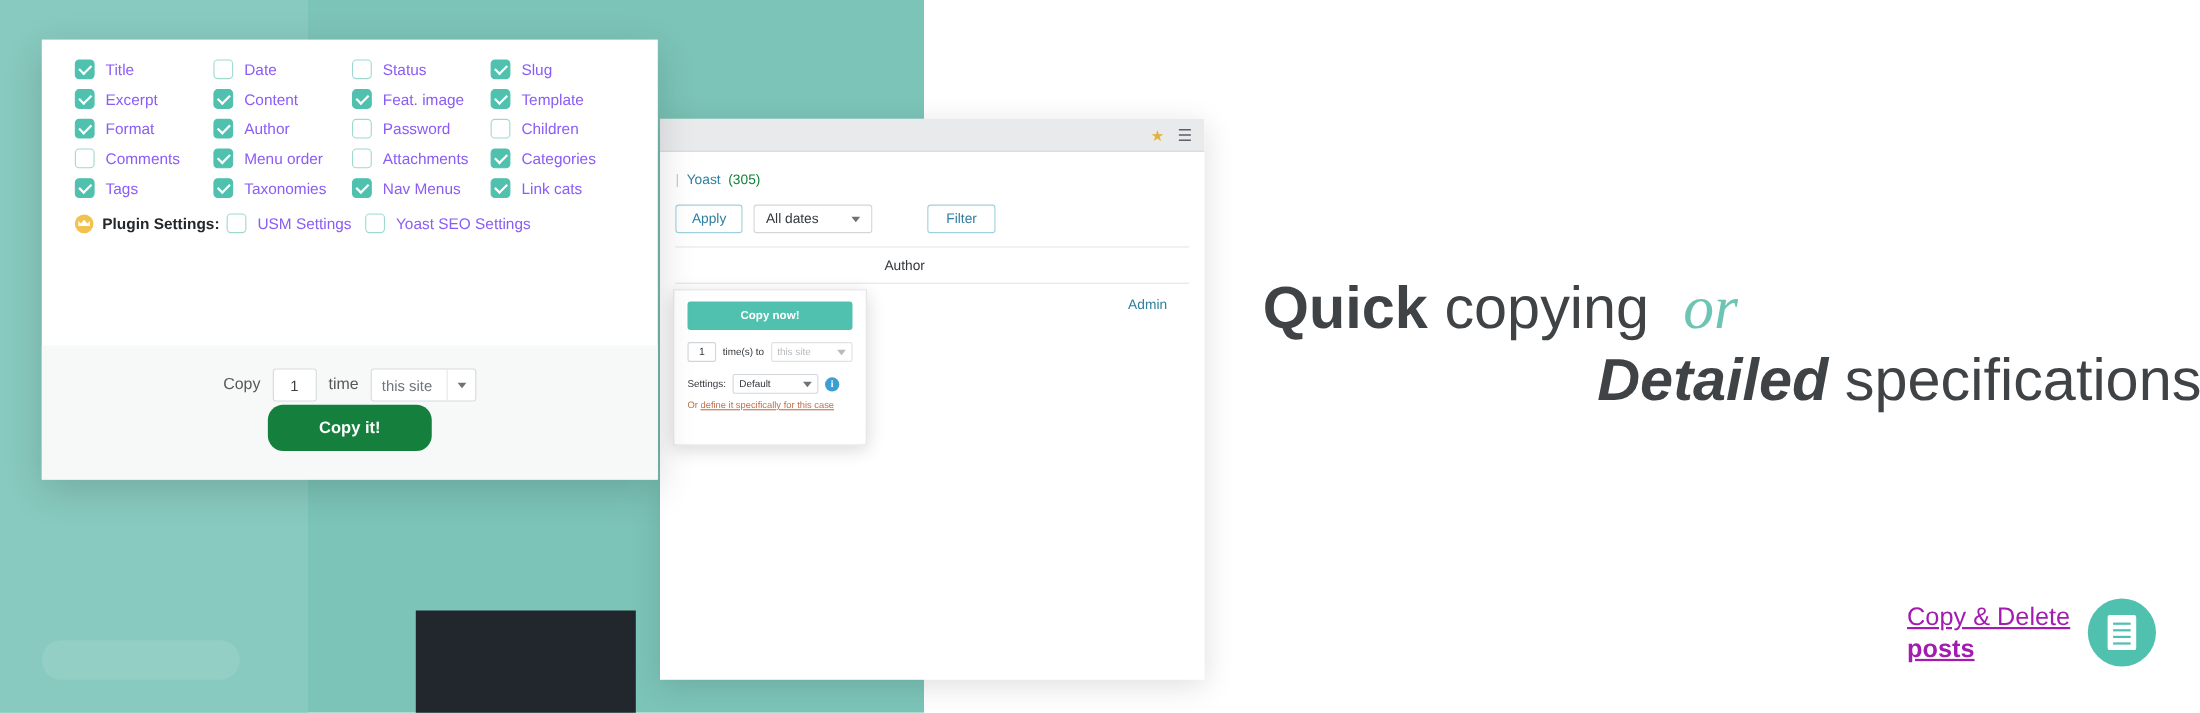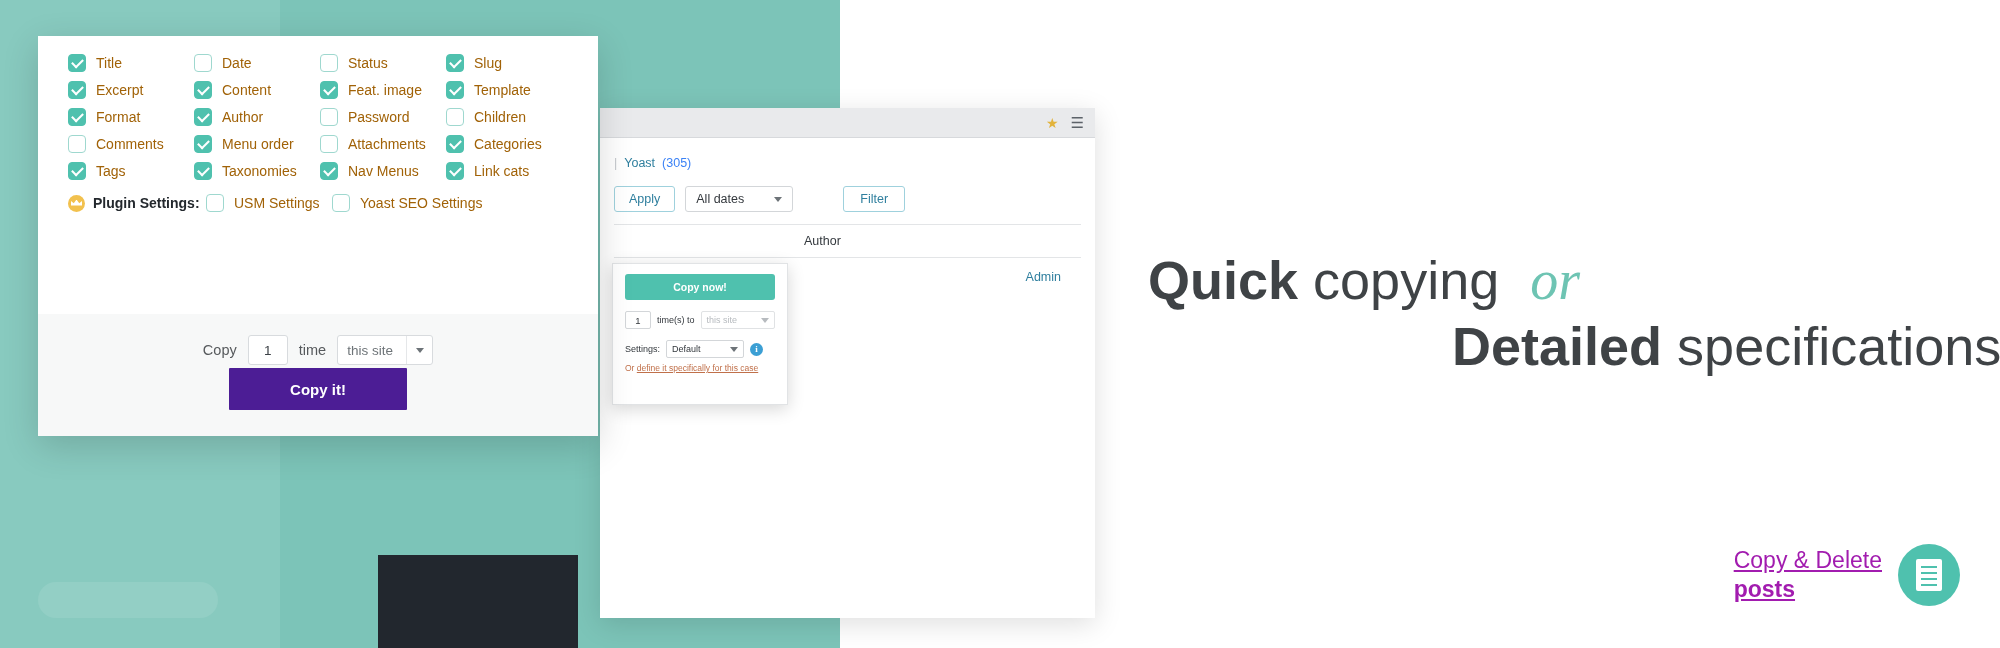--- a/index.html
+++ b/index.html
@@ -53,21 +53,21 @@
   .wp-star { color: #e2b33c; font-size: 14px; }
   .wp-menu { color: #5c6269; font-size: 15px; letter-spacing: 1px; }
 
   .wp-body { padding: 12px 14px; }
   .wp-subnav {
     font-size: 12.5px; color: #444; padding: 6px 0 10px 0;
     display: flex; align-items: center; gap: 7px;
   }
   .wp-subnav .sep { color: #c3c6ca; }
   .wp-link { color: #2f7f9e; }
-  .wp-count { color: #3b82f6; }
+  .wp-count { color: #15803d; }
 
   .wp-filterbar {
     display: flex; align-items: flex-start; gap: 10px;
     padding: 6px 0 12px 0; position: relative;
   }
   .wp-btn {
     border: 1px solid #9fd1dd; background: #fff; color: #2f7f9e;
     border-radius: 3px; font-size: 12.5px; padding: 5px 14px;
   }
   .wp-btn.filter { padding: 5px 16px; margin-left: 40px; }
@@ -166,21 +166,21 @@
   .cb {
     width: 18px; height: 18px; border-radius: 4px; flex: none;
     border: 1px solid #9fd8cf; background: #fff;
     display: flex; align-items: center; justify-content: center;
   }
   .cb.on { background: #4fc1ae; border-color: #4fc1ae; }
   .cb.on:after {
     content: ""; width: 5px; height: 9px; border: solid #fff;
     border-width: 0 2px 2px 0; transform: rotate(45deg) translate(-1px,-1px);
   }
-  .cblabel { font-size: 14px; color: #a16207; white-space: nowrap; }
+  .cblabel { font-size: 14px; color: #8b5cf6; white-space: nowrap; }
 
   .plugin-row {
     padding: 14px 30px 0 30px; display: flex; align-items: center;
   }
   .crown-icon {
     width: 17px; height: 17px; border-radius: 50%;
     background: #f2c14e; flex: none; margin-right: 8px; position: relative;
   }
   .crown-icon:after {
     content:""; position:absolute; left:3px; top:5px; width:11px; height:6px;
@@ -208,41 +208,41 @@
     background: #fff; font-size: 13.5px; color: #6e7478;
     display: flex; align-items: center; justify-content: space-between;
     padding-left: 9px;
   }
   .site-select .sel-caret {
     width: 26px; height: 28px; border-left: 1px solid #e5e7e9;
     display: flex; align-items: center; justify-content: center;
   }
   .copy-it-btn {
     position: absolute; left: 50%; transform: translateX(-50%); bottom: 26px;
-    width: 178px; height: 42px; background: #4c1d95; color: #fff;
-    font-size: 15px; font-weight: bold; border-radius: 1px;
+    width: 149px; height: 42px; background: #15803d; color: #fff;
+    font-size: 15px; font-weight: bold; border-radius: 14px;
     display: flex; align-items: center; justify-content: center;
   }
 
   
   .headline1 {
     position: absolute; left: 1148px; top: 248px;
     font-size: 54px; color: #3f4346; white-space: nowrap;
     font-family: "Liberation Sans", sans-serif;
   }
   .headline1 .bold { font-weight: bold; }
   .headline1 .or {
     font-family: "Liberation Serif", serif; font-style: italic;
     color: #6ec4b3; font-size: 56px; padding: 0 16px;
   }
   .headline2 {
     position: absolute; left: 1452px; top: 315px;
     font-size: 54px; color: #3f4346; white-space: nowrap;
   }
-  .headline2 .bold { font-weight: bold; }
+  .headline2 .bold { font-weight: bold; font-style: italic; }
 
   .badge-wrap {
     position: absolute; right: 40px; bottom: 42px;
     display: flex; align-items: center; gap: 16px;
   }
   .badge-text { font-size: 23px; color: #a21caf; line-height: 1.28; text-decoration: underline; }
   .badge-text .l2 { font-weight: bold; }
   .badge-circle {
     width: 62px; height: 62px; border-radius: 50%; background: #4fc1ae;
     display: flex; align-items: center; justify-content: center; flex: none;

